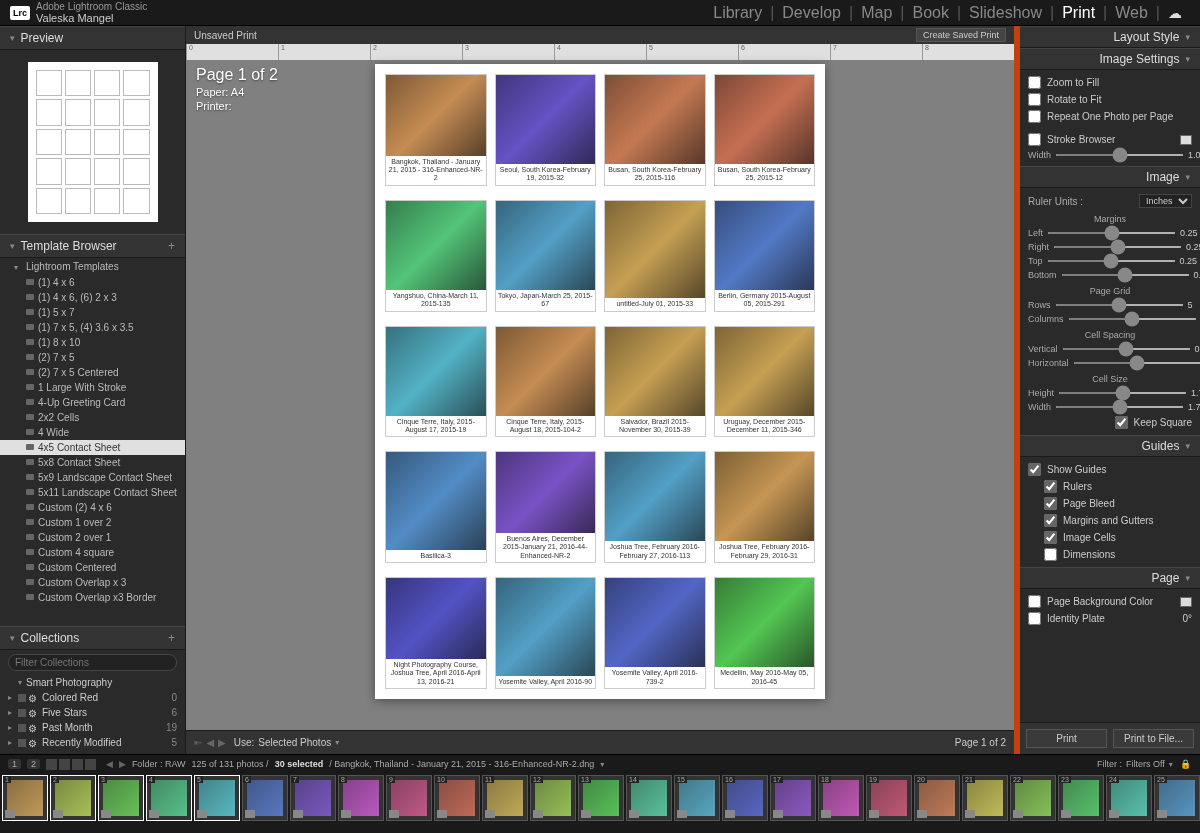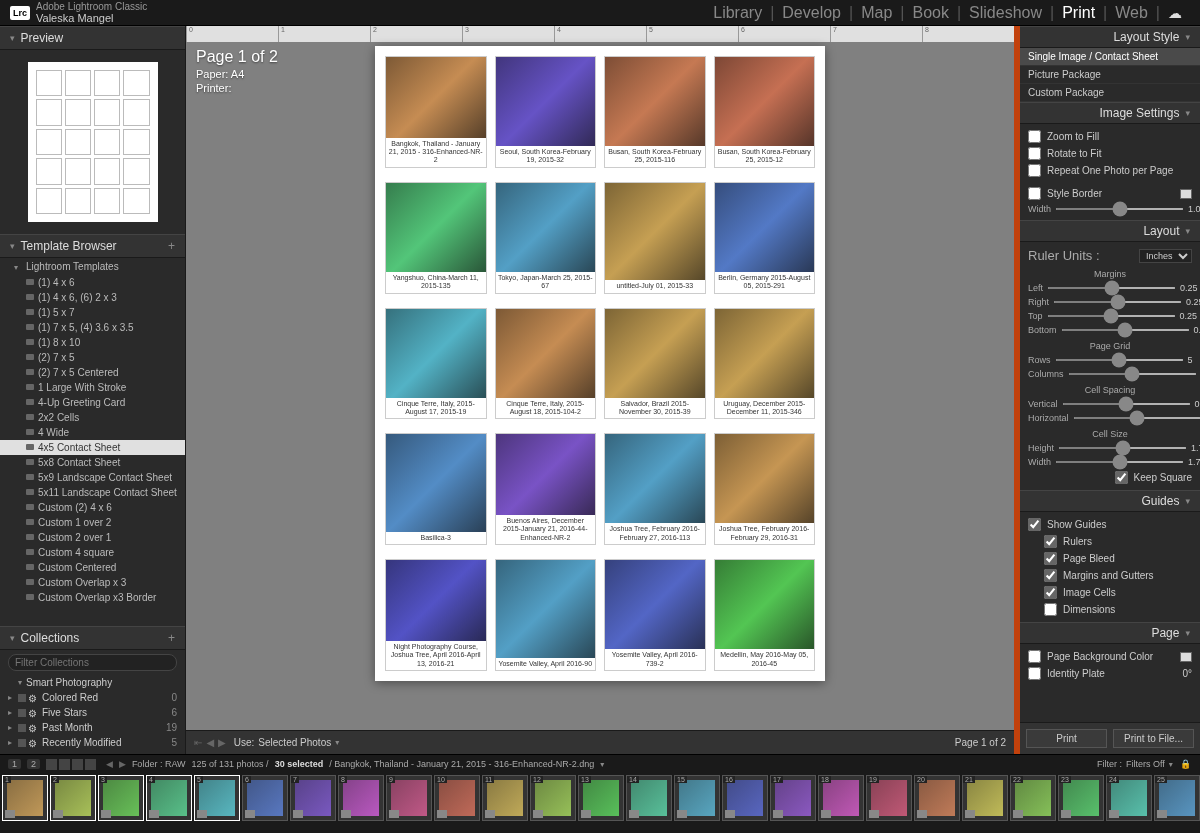--- a/index.html
+++ b/index.html
@@ -78,21 +78,21 @@
 .mode-opt.sel{background:#4a4a4a;color:#fff}
 .chk-row{display:flex;align-items:center;padding:2px 0}
 .chk-row input{margin-right:6px;accent-color:#666}
 .slider-row{display:flex;align-items:center;padding:2px 0;gap:4px}
 .slider-row .lbl{width:50px;text-align:right;color:#aaa;font-size:9px}
 .slider-row input[type=range]{flex:1;height:2px;accent-color:#888}
 .slider-row .val{width:30px;text-align:right;font-size:9px}
 .slider-row .unit{width:12px;font-size:9px;color:#888}
 .sub-hdr{text-align:center;font-size:9px;color:#aaa;padding:4px 0 2px}
 .sel-row{display:flex;align-items:center;padding:2px 0}
-.sel-row .lbl{color:#aaa;font-size:13px}
+.sel-row .lbl{color:#aaa;font-size:10px}
 .sel-row select{margin-left:auto;background:#222;color:#ccc;border:1px solid #444;font-size:9px;padding:0 2px}
 .id-plate{margin:6px 0;height:40px;background:repeating-conic-gradient(#444 0 25%,#333 0 50%) 50%/10px 10px;display:flex;align-items:center;justify-content:center;color:#888;font-size:16px;font-style:italic}
 .color-sw{width:12px;height:10px;background:#ddd;margin-left:auto;border:1px solid #666}
 .rp-footer{margin-top:auto;display:flex;padding:6px;gap:6px;border-top:1px solid #1a1a1a;background:#333}
 .rp-footer button{flex:1;background:#3a3a3a;color:#ccc;border:1px solid #555;padding:3px;font-size:10px;cursor:pointer}
 .rp-scroll{flex:1;overflow-y:auto}
 .rp-scroll::-webkit-scrollbar{width:10px}
 .rp-scroll::-webkit-scrollbar-thumb{background:#555;border-radius:5px}
 
 .filmstrip{height:79px;background:#1a1a1a;border-top:1px solid #000;display:flex;flex-direction:column}
@@ -242,20 +242,24 @@
             <span class="chk"></span>
             <span class="gear-icon">⚙</span>
             <span class="name">Recently Modified</span>
             <span class="count">5</span>
           </div>
         </div>
     </div>
   </div>
 
   <div class="center">
+    <div class="center-top">
+      <span>Unsaved Print</span>
+      <button class="csp-btn">Create Saved Print</button>
+    </div>
     <div class="canvas-wrap">
       <div class="ruler-h">
           <span>0</span>
           <span>1</span>
           <span>2</span>
           <span>3</span>
           <span>4</span>
           <span>5</span>
           <span>6</span>
           <span>7</span>
@@ -363,25 +367,20 @@
       <span class="pg-ind">Page 1 of 2</span>
     </div>
   </div>
 
   <div class="rp">
     <div class="rp-scroll">
     <div class="rp-hdr">
           <span>Layout Style</span>
           <span class="tri">▾</span>
         </div>
-    <div id="modes">
-          <div class="mode-opt sel">Single Image / Contact Sheet</div>
-          <div class="mode-opt">Picture Package</div>
-          <div class="mode-opt">Custom Package</div>
-        </div>
 
     <div class="rp-hdr">
           <span>Image Settings</span>
           <span class="tri">▾</span>
         </div>
     <div class="rp-body">
       <label class="chk-row">
             <input type="checkbox" style="">
             <span>Zoom to Fill</span>
           </label>
@@ -389,33 +388,33 @@
             <input type="checkbox" style="">
             <span>Rotate to Fit</span>
           </label>
       <label class="chk-row">
             <input type="checkbox" style="">
             <span>Repeat One Photo per Page</span>
           </label>
       <div style="height:6px"></div>
       <label class="chk-row">
             <input type="checkbox" style="">
-            <span>Style Border</span>
+            <span>Stroke Browser</span>
             <span class="color-sw"></span>
           </label>
       <div class="slider-row">
             <span class="lbl">Width</span>
             <input type="range" value="50" style="">
             <span class="val">1.0</span>
             <span class="unit">pt</span>
           </div>
     </div>
 
     <div class="rp-hdr">
-          <span>Layout</span>
+          <span>Image</span>
           <span class="tri">▾</span>
         </div>
     <div class="rp-body">
       <div class="sel-row">
             <span class="lbl">Ruler Units :</span>
             <select><option>Inches</option></select>
           </div>
       <div class="sub-hdr">Margins</div>
       <div id="margins">
             <div class="slider-row">

